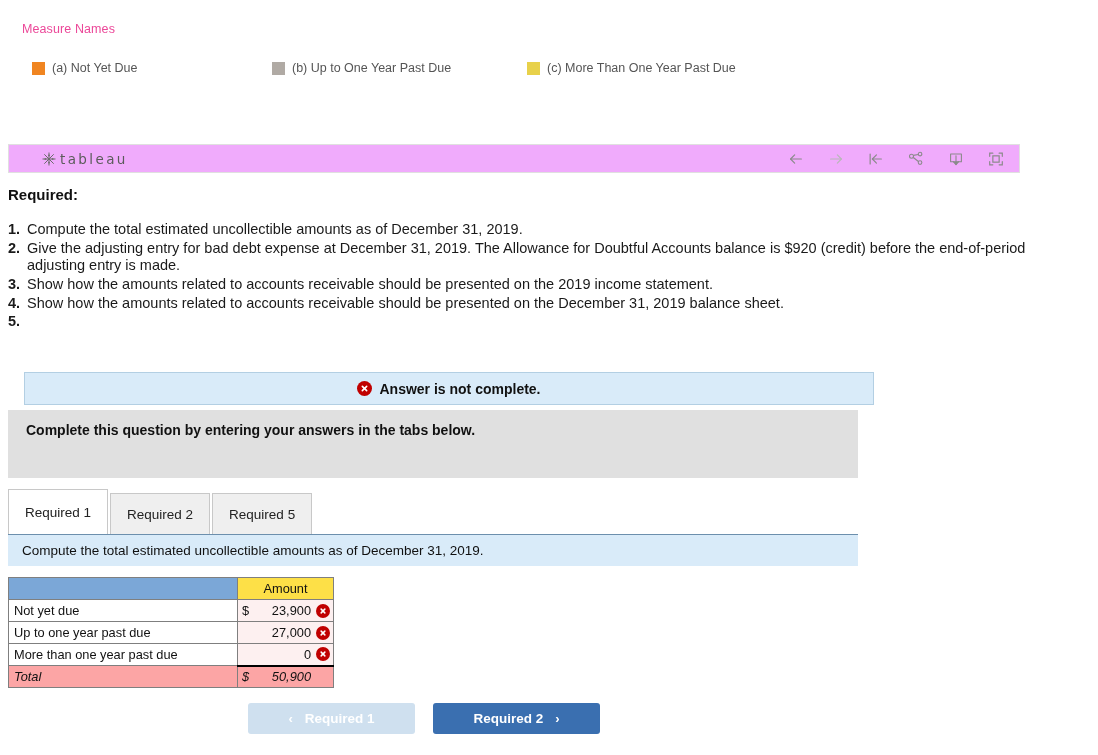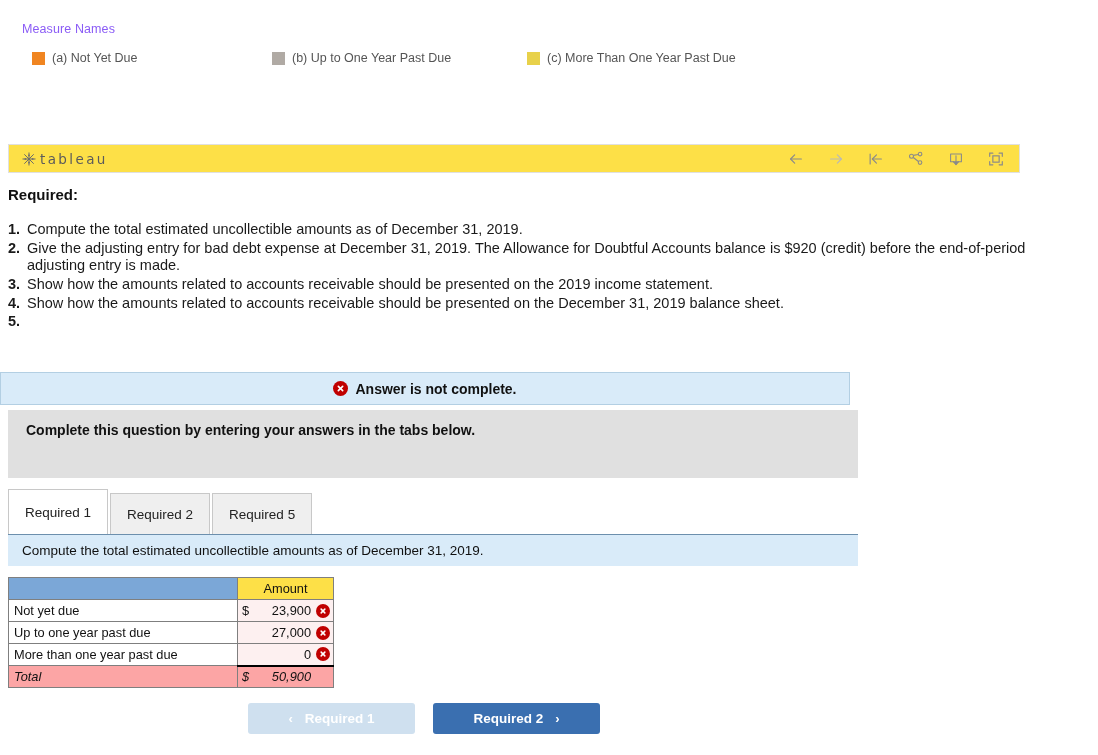--- a/index.html
+++ b/index.html
@@ -18,22 +18,22 @@
 
   
   .legend {
     position: absolute;
     left: 22px;
     top: 22px;
     width: 1040px;
   }
   .legend-title {
     font-size: 12.5px;
-    color: #8b5cf6;
-    margin-bottom: 15px;
+    color: #ec4899;
+    margin-bottom: 25px;
     letter-spacing: .1px;
   }
   .legend-items {
     position: relative;
     height: 18px;
   }
   .legend-item {
     position: absolute;
     display: flex;
     align-items: center;
@@ -55,26 +55,27 @@
     white-space: nowrap;
   }
 
   
   .tableau-bar {
     position: absolute;
     left: 8px;
     top: 144px;
     width: 1012px;
     height: 29px;
-    background: #fde047;
+    background: #f0abfc;
     border: 1px solid #e0e0e0;
     display: flex;
     align-items: center;
     justify-content: space-between;
     box-sizing: border-box;
+    padding-left: 20px;
   }
   .tableau-logo {
     display: flex;
     align-items: center;
     margin-left: 12px;
     gap: 3px;
     color: #5b5b5b;
   }
   .tableau-mark { display: block; }
   .tableau-word {
@@ -126,21 +127,21 @@
   ol.req-list li .num {
     position: absolute;
     left: 0;
     top: 0;
     font-weight: bold;
   }
 
   
   .alert {
     position: absolute;
-    left: 0;
+    left: 24px;
     top: 372px;
     width: 850px;
     height: 33px;
     background: #d9ebf9;
     border: 1px solid #b3cfe3;
     box-sizing: border-box;
     display: flex;
     align-items: center;
     justify-content: center;
     gap: 7px;

